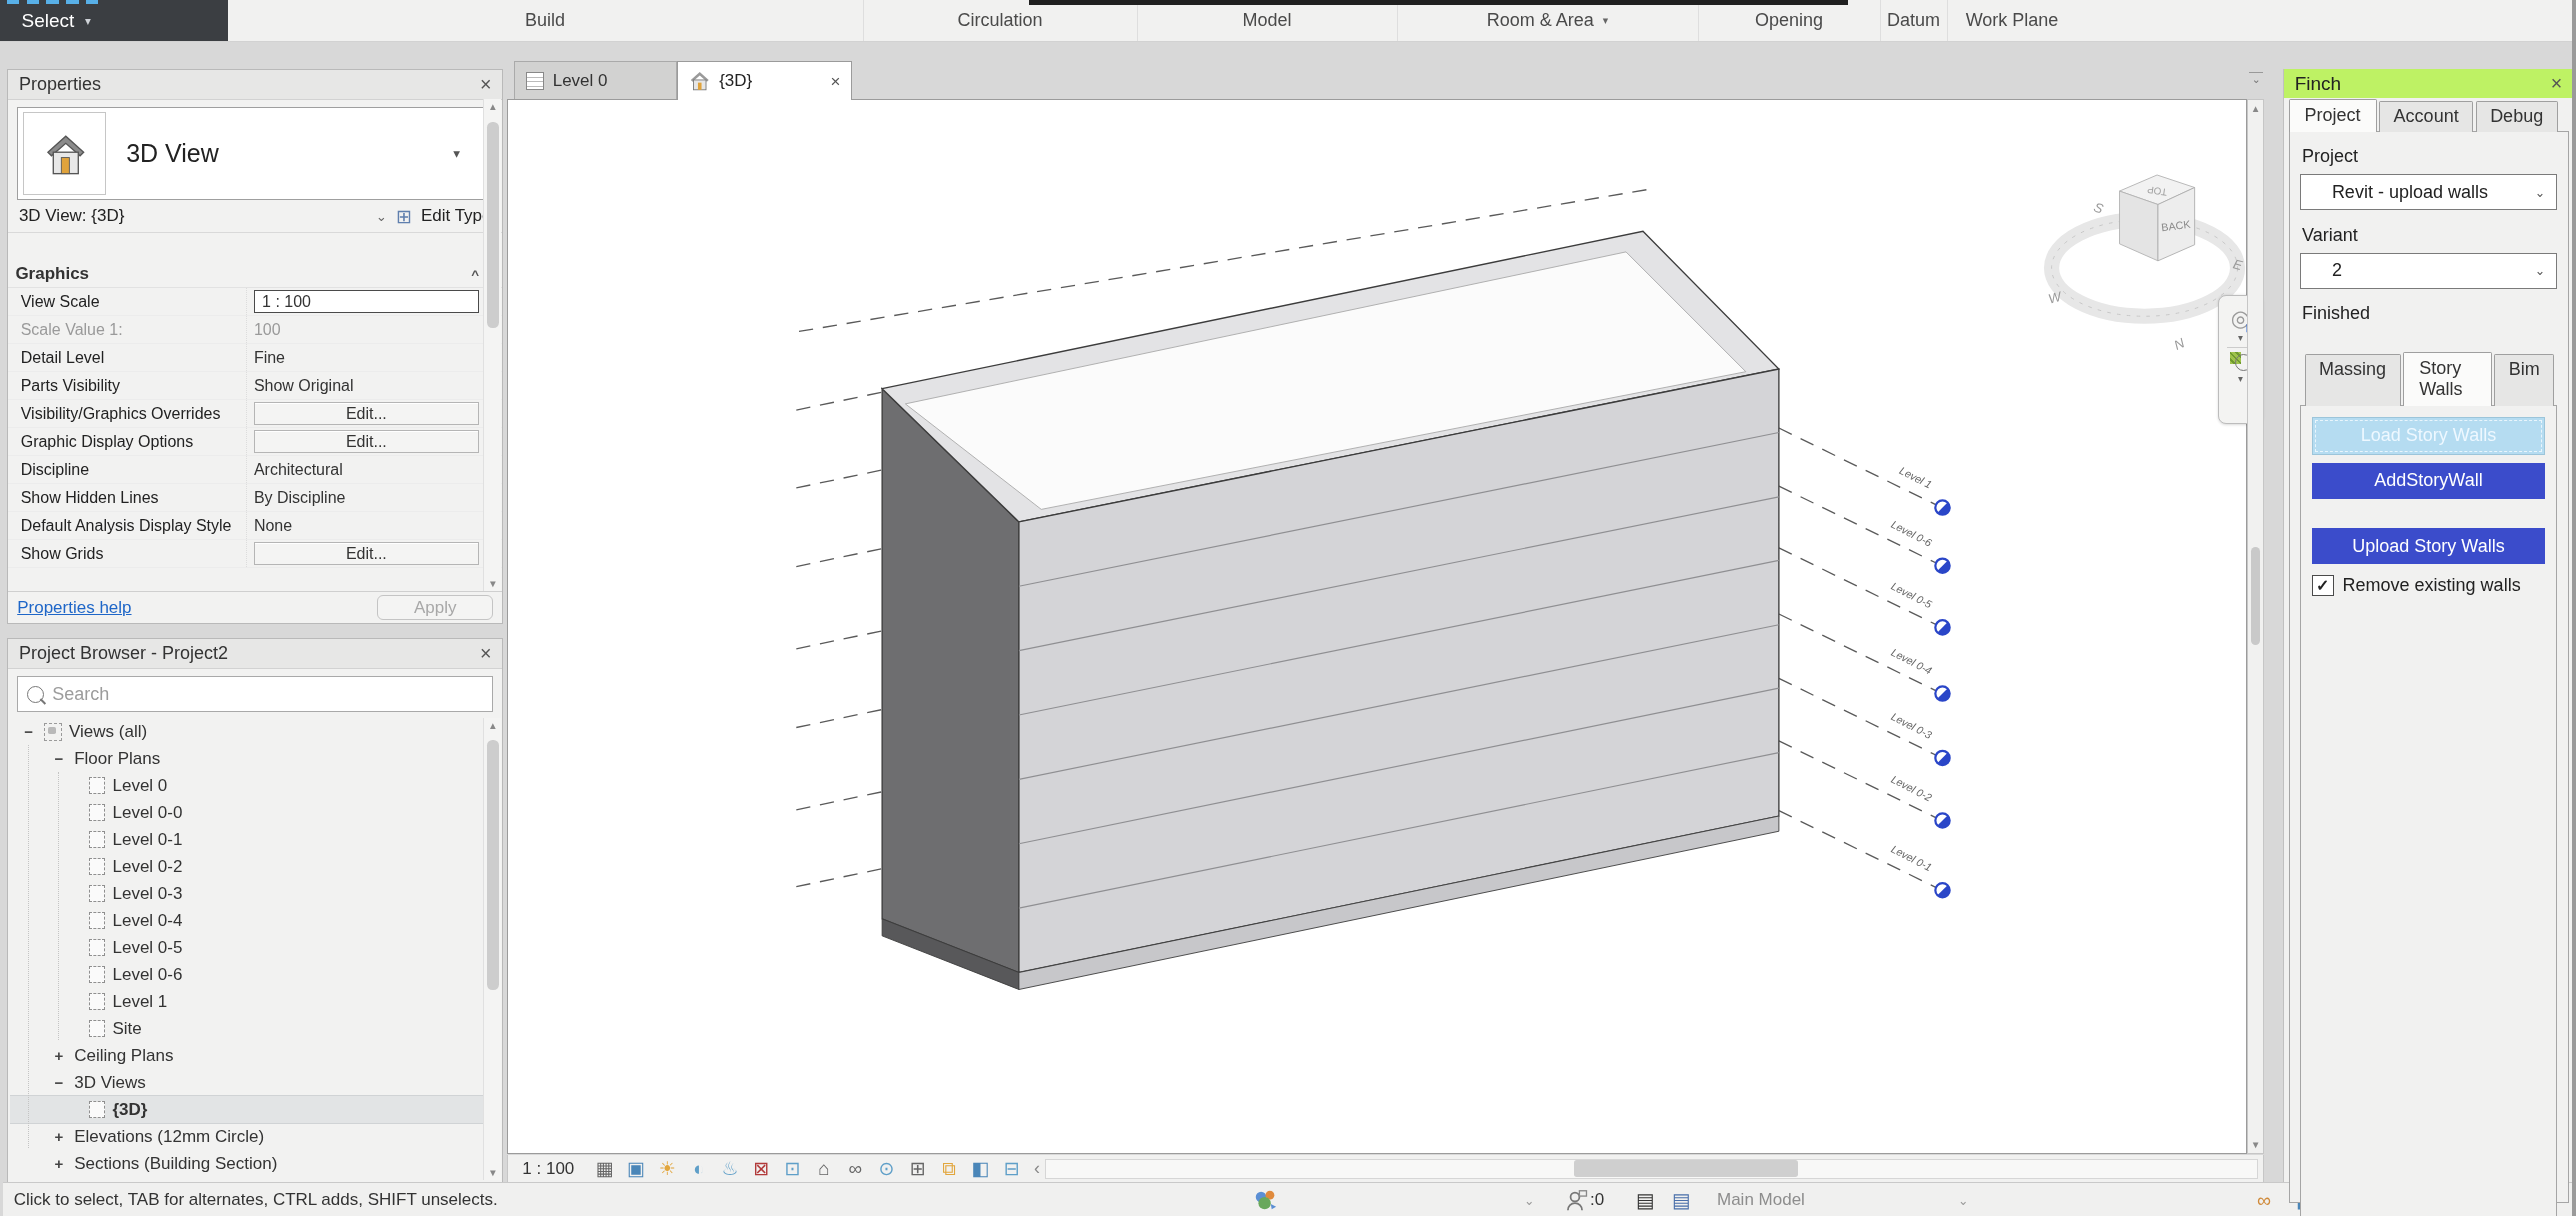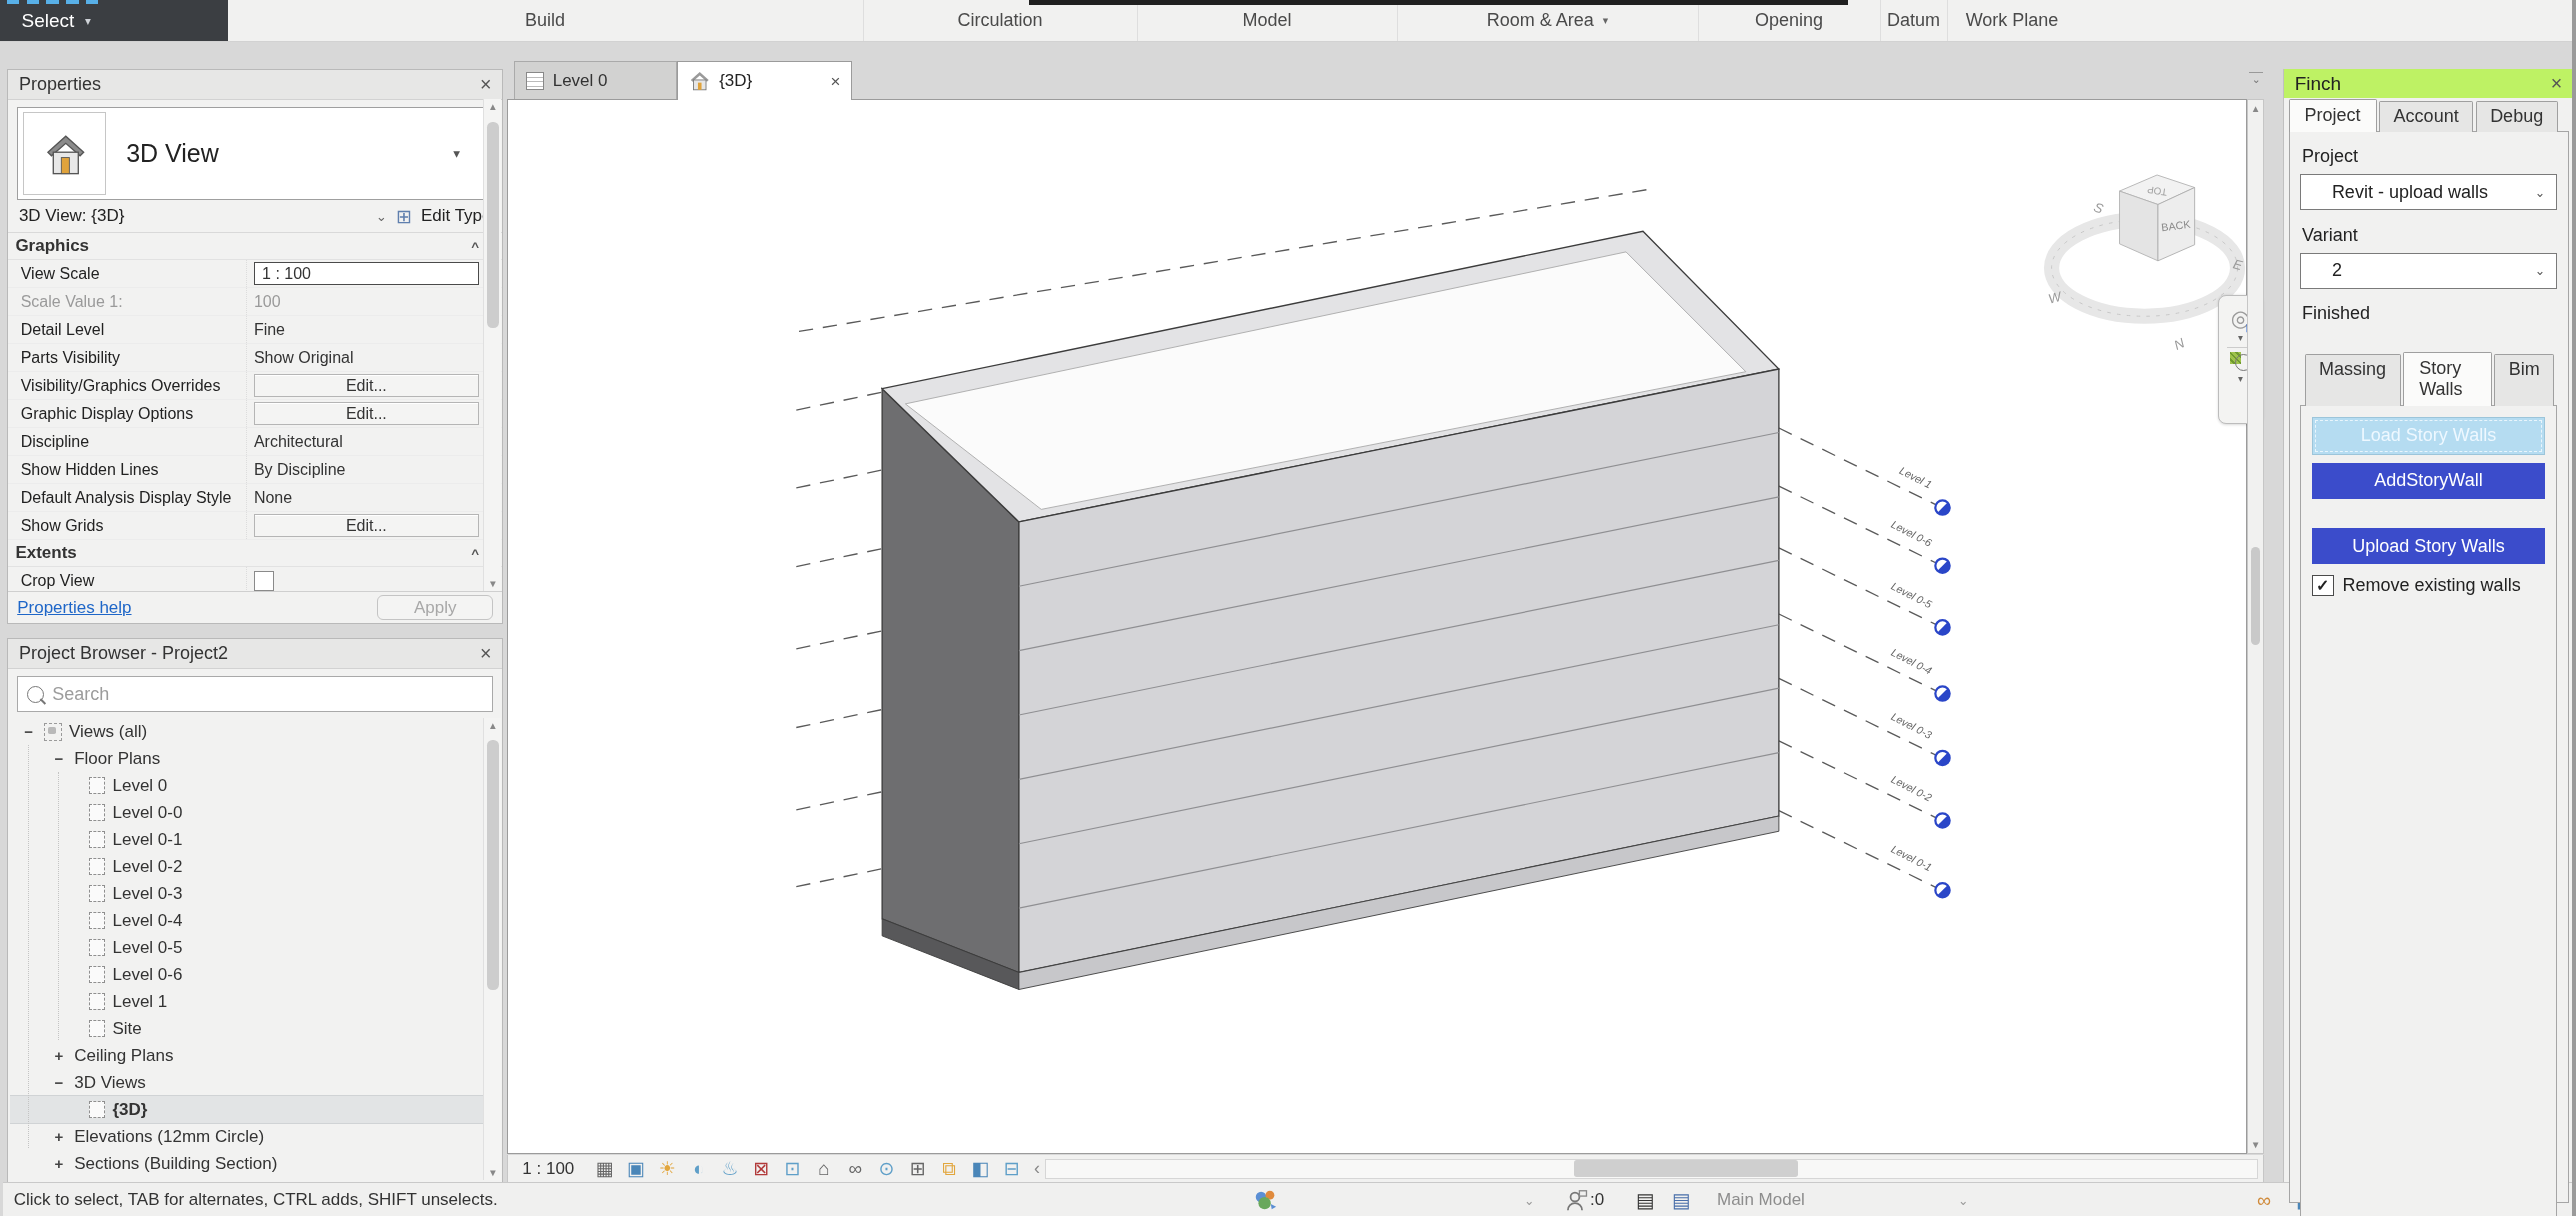--- a/index.html
+++ b/index.html
@@ -27,21 +27,21 @@
   #props{left:7.2px;top:69px;width:496px;height:555px;}
   #typesel{margin:7.2px 9px 0 9px;height:91px;background:#fff;border:0.9px solid #9f9f9f;display:flex;align-items:center;}
   #typeicon{width:81px;height:81px;margin:4.5px;border:0.9px solid #c6c6c6;display:flex;align-items:center;justify-content:center;}
   #typename{flex:1;padding-left:16px;font-size:25px;color:#222;}
   #typedd{width:39px;color:#555;font-size:13.4px;}
   #typerow{height:32px;display:flex;align-items:center;padding:0 10.7px;font-size:17px;color:#222;gap:9px;}
   #typerow .inst{flex:1;}
   #typerow .chev{color:#666;font-size:13.4px;}
   #typerow .edit-ic{color:#5f7fae;font-size:19px;}
   #pgrid{border-top:0.9px solid #d9d9d9;overflow:hidden;height:374px;}
-  .psec{height:26px;display:flex;align-items:center;padding:0 23px 0 7.2px;font-weight:bold;font-size:17px;background:#f2f2f1;border-bottom:0.9px solid #e2e2e2;}
+  .psec{height:26px;display:flex;align-items:center;padding:0 23px 0 7.2px;font-weight:bold;font-size:17px;background:#f2f2f1;border-bottom:0.9px solid #e2e2e2;margin-top:28px;}
   .psec .ttl{flex:1;}
   .psec .pin{font-size:13.4px;color:#555;font-weight:bold;}
   .prow{display:flex;align-items:center;height:27px;border-bottom:0.9px solid #ececec;font-size:16px;}
   .plabel{flex:0 0 225px;padding-left:12.5px;white-space:nowrap;overflow:hidden;color:#222;}
   .pval{flex:1;align-self:stretch;display:flex;align-items:center;border-left:0.9px dotted #dcdcdc;padding:0 5.4px 0 7.2px;margin-right:18px;}
   .pinput{flex:1;height:21.5px;background:#fff;border:1.8px solid #4a4a4a;display:flex;align-items:center;padding:0 7.2px;font-size:16px;}
   .pbtn{flex:1;height:21.5px;background:#f4f4f3;border:0.9px solid #b5b5b5;display:flex;align-items:center;justify-content:center;color:#333;box-shadow:inset 0 0.9px 0 #fff;}
   .gray{color:#9a9a9a;}
   .cbx{width:18px;height:18px;background:#fff;border:0.9px solid #8a8a8a;display:flex;align-items:center;justify-content:center;font-size:14.3px;color:#222;}
   .pscroll{position:absolute;right:0.9px;top:29px;bottom:32px;width:17px;background:#f4f4f3;border-left:0.9px solid #e0e0e0;}

